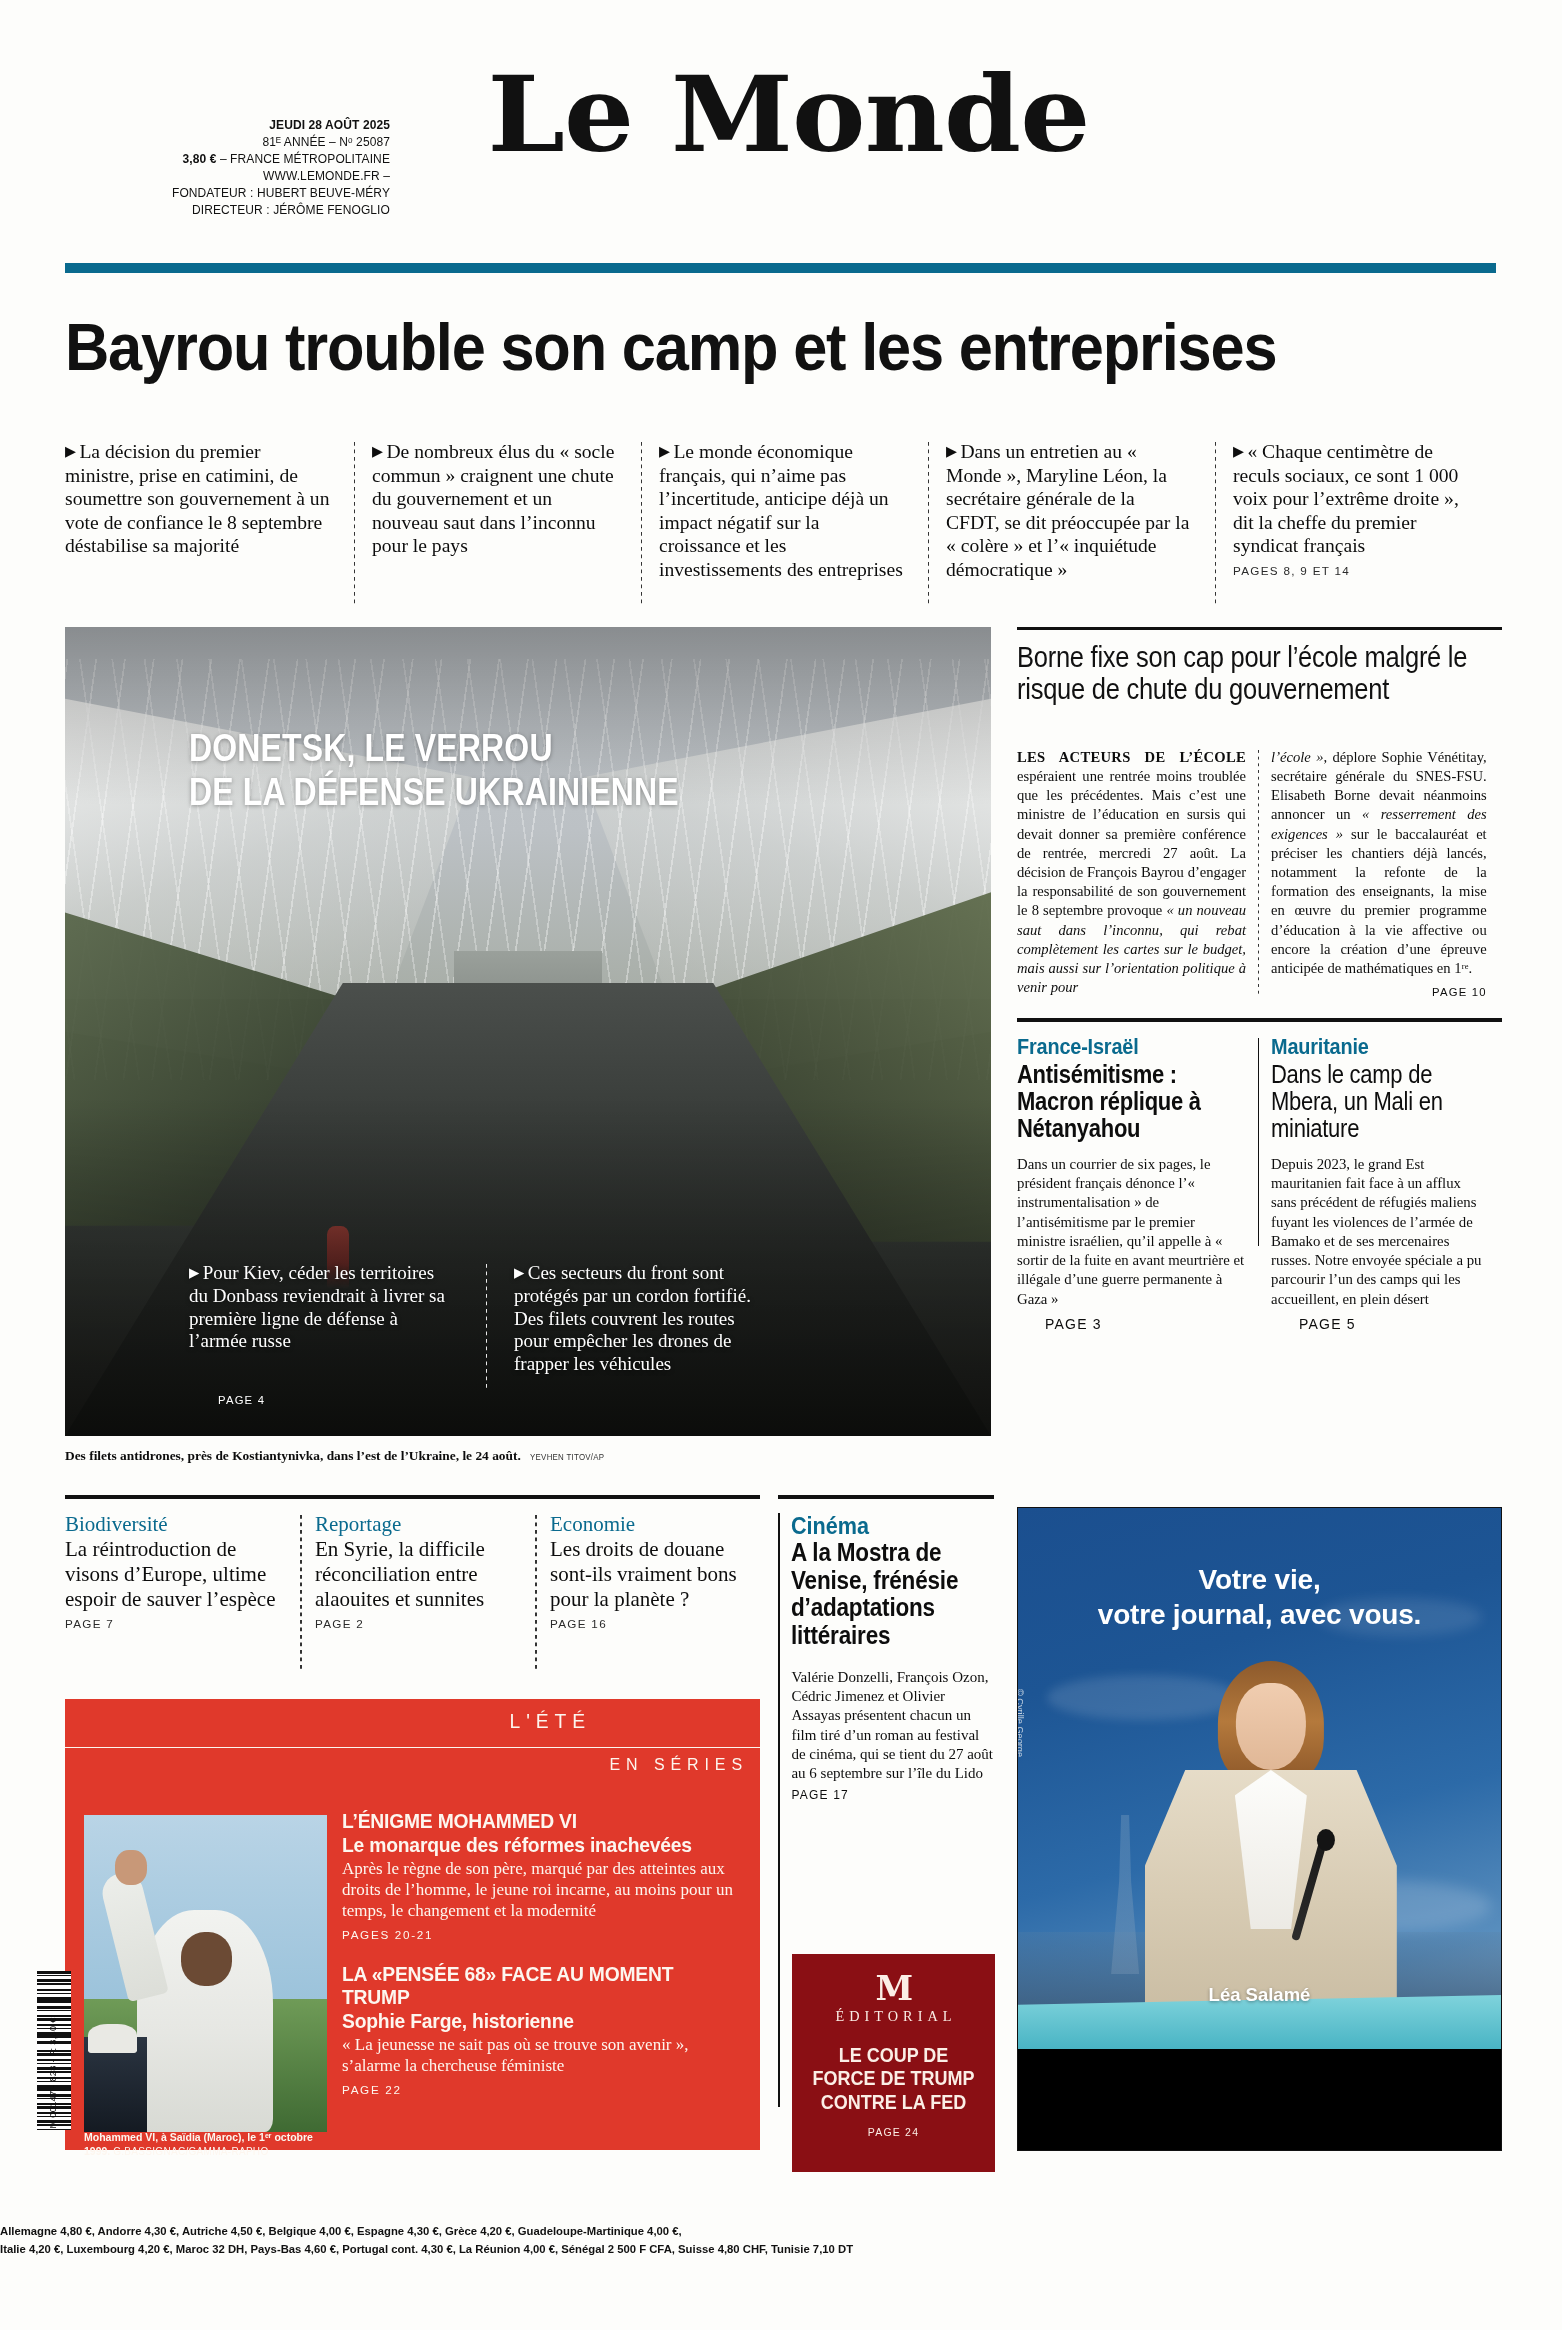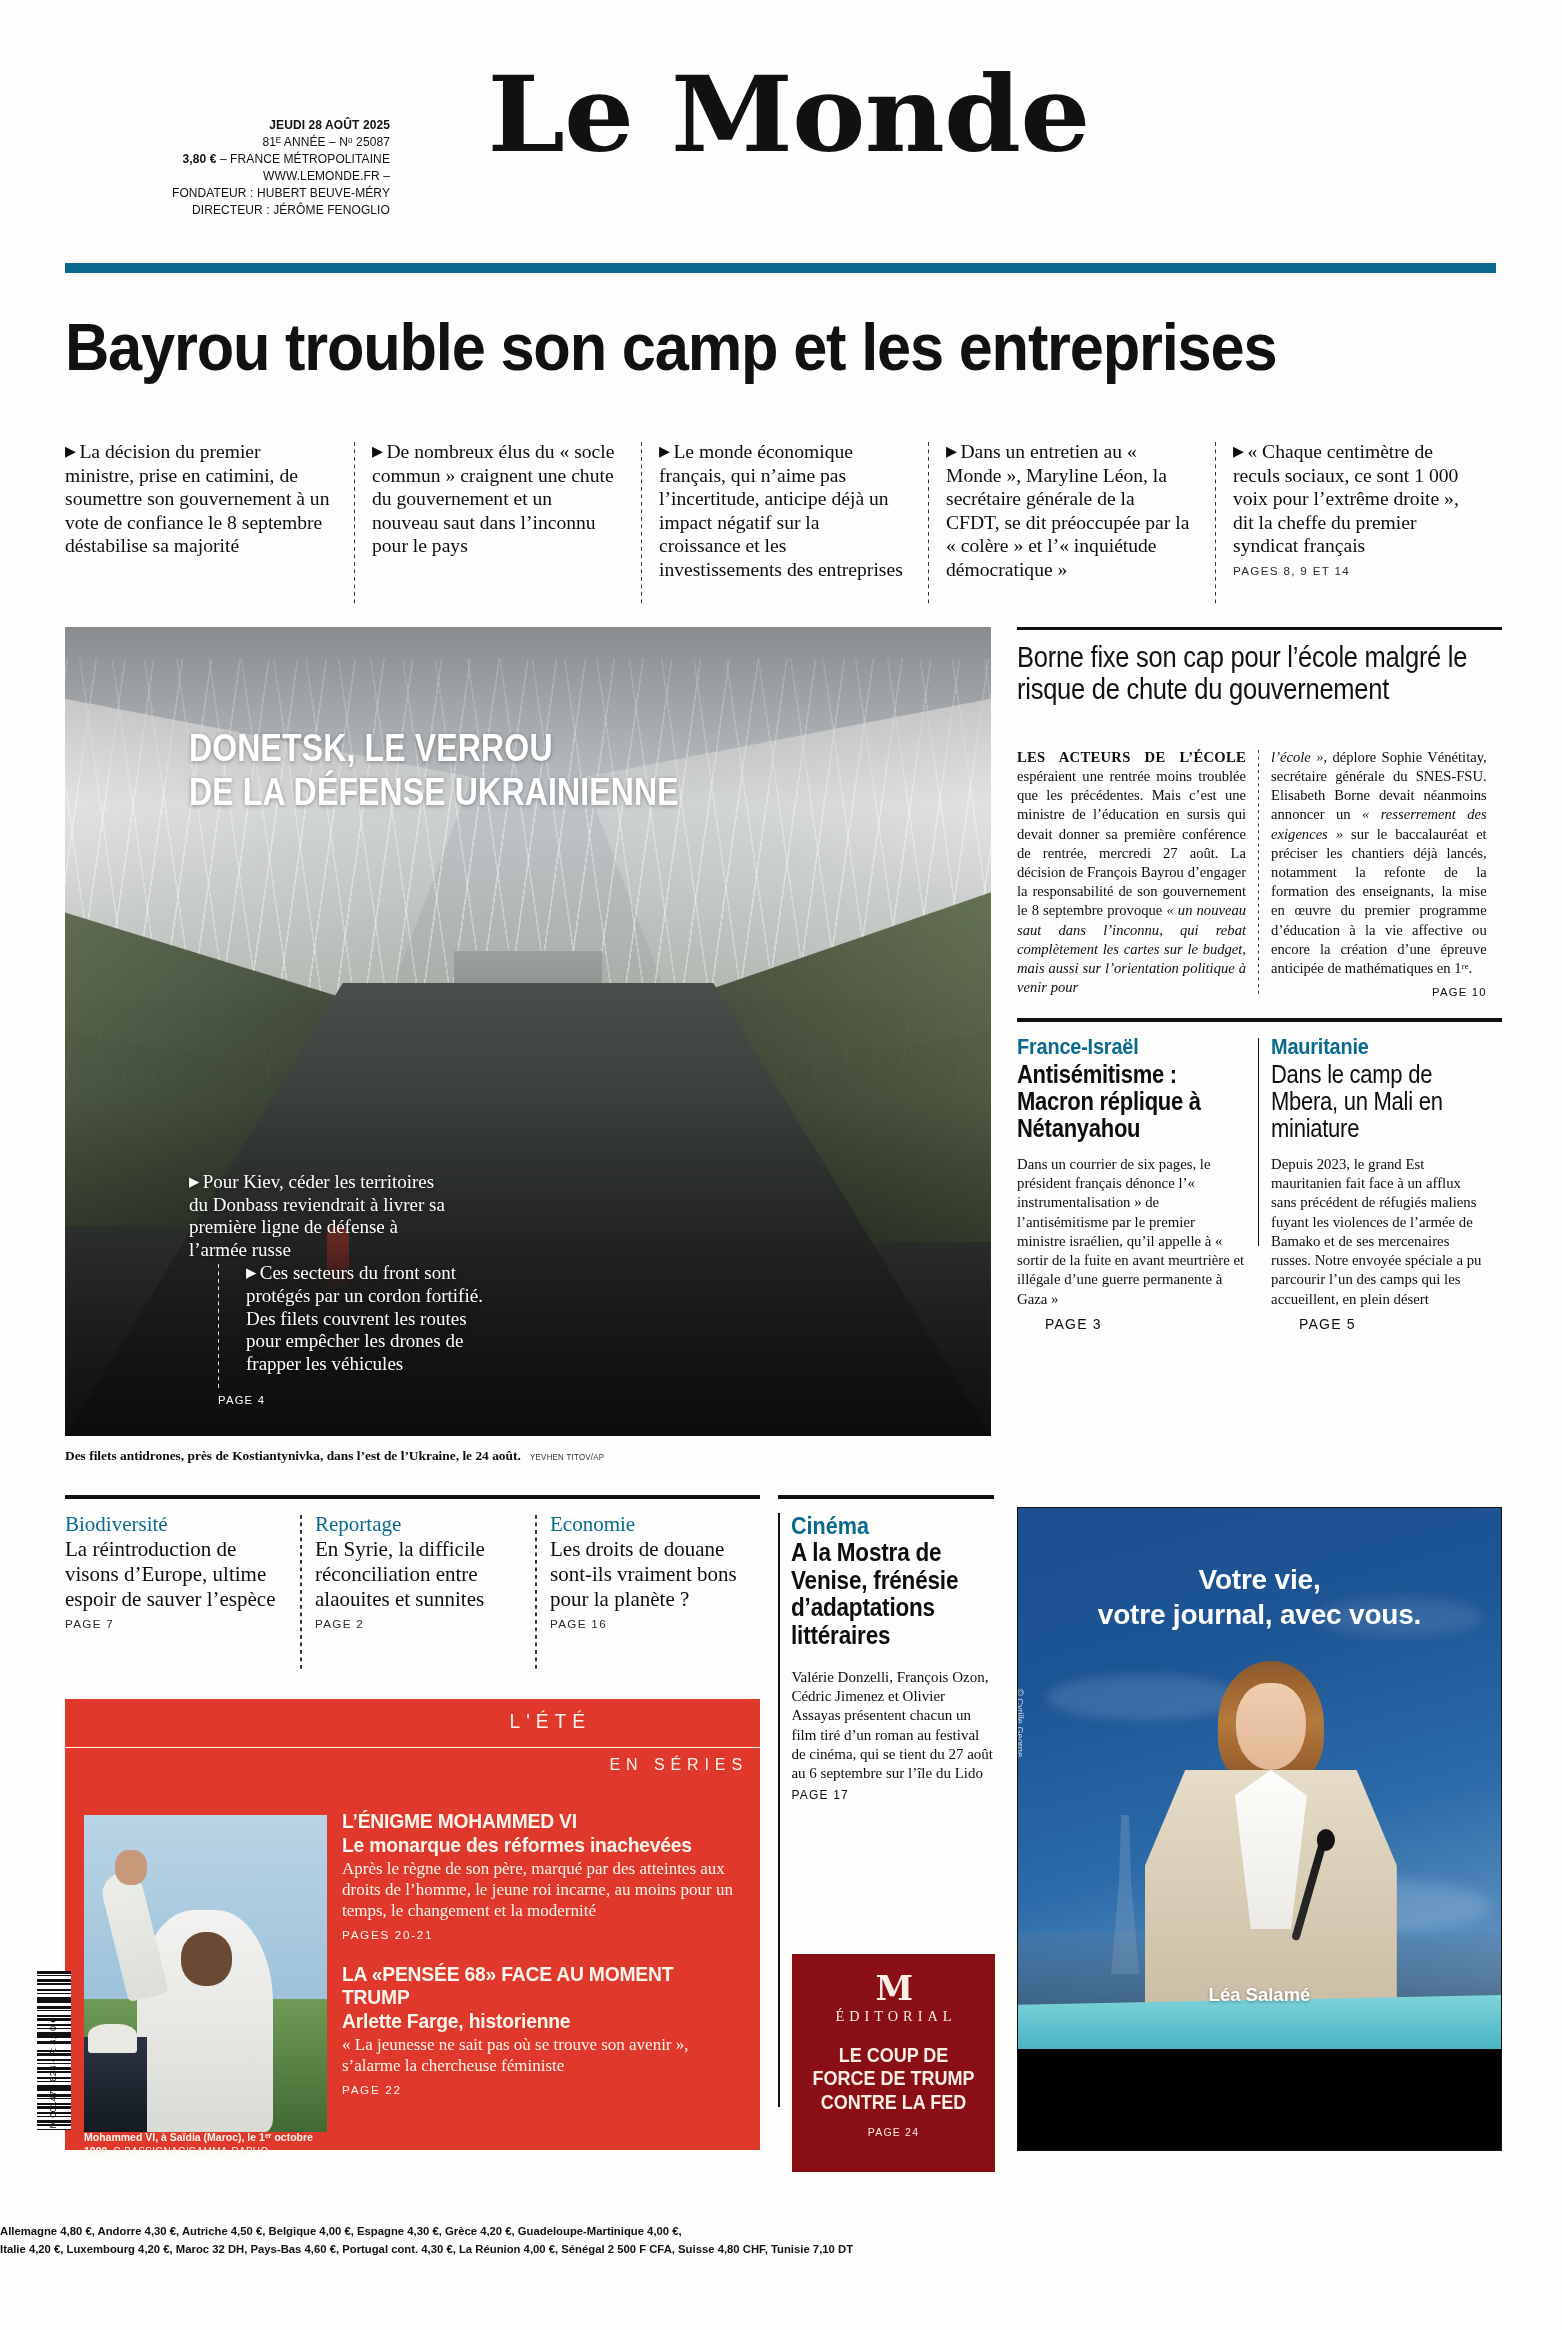--- a/index.html
+++ b/index.html
@@ -139,21 +139,21 @@
     font-weight: bold;
     font-size: 39px; line-height: 1.12;
     letter-spacing: 0.2px;
     color: #fff;
     transform: scaleX(.82);
     transform-origin: left top;
     text-shadow: 0 0.8px 5px rgba(0,0,0,.35);
   }
   .hero-caps {
     position: absolute; left: 124px; bottom: 60px; width: 738px;
-    display: flex; color: #fff; flex-direction: column;
+    display: flex; color: #fff;
   }
   .hero-cap {
     width: 268px; font-size: 19px; line-height: 1.2;
     font-family: "Liberation Serif", serif;
     text-shadow: 0 0.8px 4.2px rgba(0,0,0,.5);
   }
   .hero-cap + .hero-cap { margin-left: 28.5px; padding-left: 28.5px; position: relative; }
   .hero-cap + .hero-cap::before {
     content: ""; position: absolute; left: 0; top: 1.7px; bottom: -15px; width: 1.7px;
     background-image: linear-gradient(to bottom, rgba(255,255,255,.9) 0 48%, transparent 48% 100%);
@@ -625,21 +625,21 @@
         <div>L’ÉNIGME MOHAMMED VI</div>
         <div>Le monarque des réformes inachevées</div>
       </div>
       <div class="rb-txt">Après le règne de son père, marqué par des atteintes aux droits de l’homme, le jeune roi incarne, au moins pour un temps, le changement et la modernité</div>
       <div class="rb-pg">PAGES 20-21</div>
 
       <div class="rb-gap"></div>
 
       <div class="rb-title">
         <div>LA «PENSÉE 68» FACE AU MOMENT TRUMP</div>
-        <div>Arlette Farge, historienne</div>
+        <div>Sophie Farge, historienne</div>
       </div>
       <div class="rb-txt">« La jeunesse ne sait pas où se trouve son avenir », s’alarme la chercheuse féministe</div>
       <div class="rb-pg">PAGE 22</div>
     </div>
   </div>
 
   <div class="redcap-wrap">
     <b>Mohammed VI, à Saïdia (Maroc), le 1ᵉʳ octobre 1999.</b>
     <span class="cred">G.BASSIGNAC/GAMMA-RAPHO</span>
   </div>

